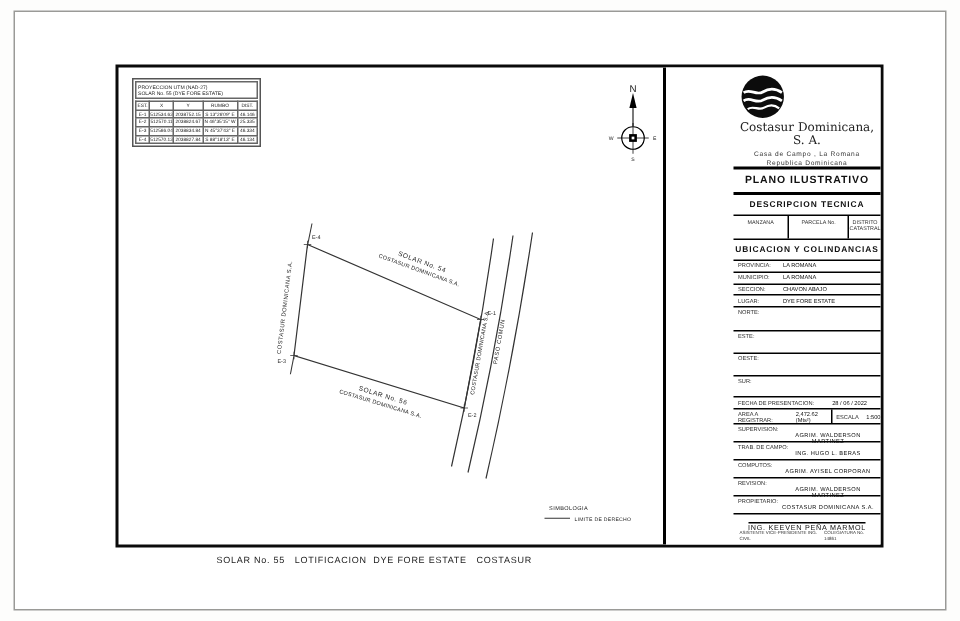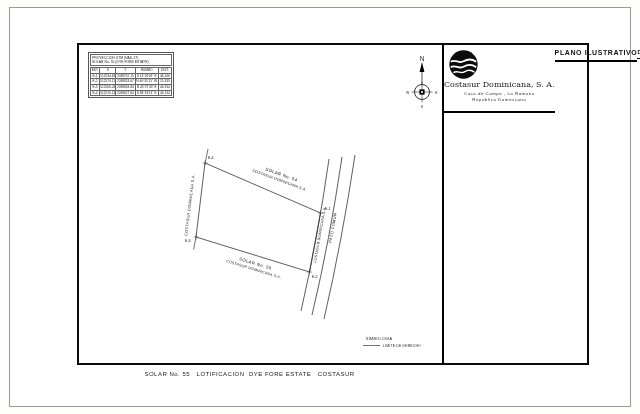--- a/index.html
+++ b/index.html
@@ -15,21 +15,21 @@
   .ct-head{border:0.8px solid #666;font-size:3.4px;line-height:4.6px;padding:0.5px 1px;
         margin-bottom:1px;color:#222;white-space:nowrap;overflow:hidden;}
   table.ct-grid{border-collapse:collapse;width:100%;table-layout:fixed;}
   table.ct-grid td,table.ct-grid th{border:0.7px solid #666;font-size:3.2px;line-height:4.6px;
         font-weight:normal;text-align:center;padding:0;white-space:nowrap;overflow:hidden;color:#222;}
   
   .draw-svg{position:absolute;left:0;top:0;}
   .draw-svg text{fill:#222;font-family:"Liberation Sans",sans-serif;}
   
   .title-block{position:absolute;top:0;right:0;bottom:0;width:145px;border-left:2px solid #000;
-        box-sizing:border-box;display:flex;background:#fff;}
+        box-sizing:border-box;display:flex;flex-direction:column;background:#fff;padding-left:45px;}
   .tb-header{height:66px;border-bottom:2px solid #000;position:relative;flex:none;}
   .tb-company{margin-top:35px;text-align:center;font-family:"DejaVu Serif",serif;
         font-size:8px;color:#222;}
   .tb-addr{text-align:center;font-size:4.4px;letter-spacing:0.5px;color:#333;margin-top:1.5px;}
   .tb-banner{flex:none;display:flex;align-items:center;justify-content:center;
         border-bottom:1.5px solid #000;font-weight:bold;letter-spacing:0.6px;color:#111;}
   .tb-banner.big{height:15px;font-size:7px;border-bottom:2px solid #000;}
   .tb-banner.mid{height:13px;font-size:5.6px;}
   .tb-cells{flex:none;height:15px;display:flex;border-bottom:1.5px solid #000;}
   .tb-cell{font-size:3.6px;color:#333;text-align:center;padding-top:2px;box-sizing:border-box;}

